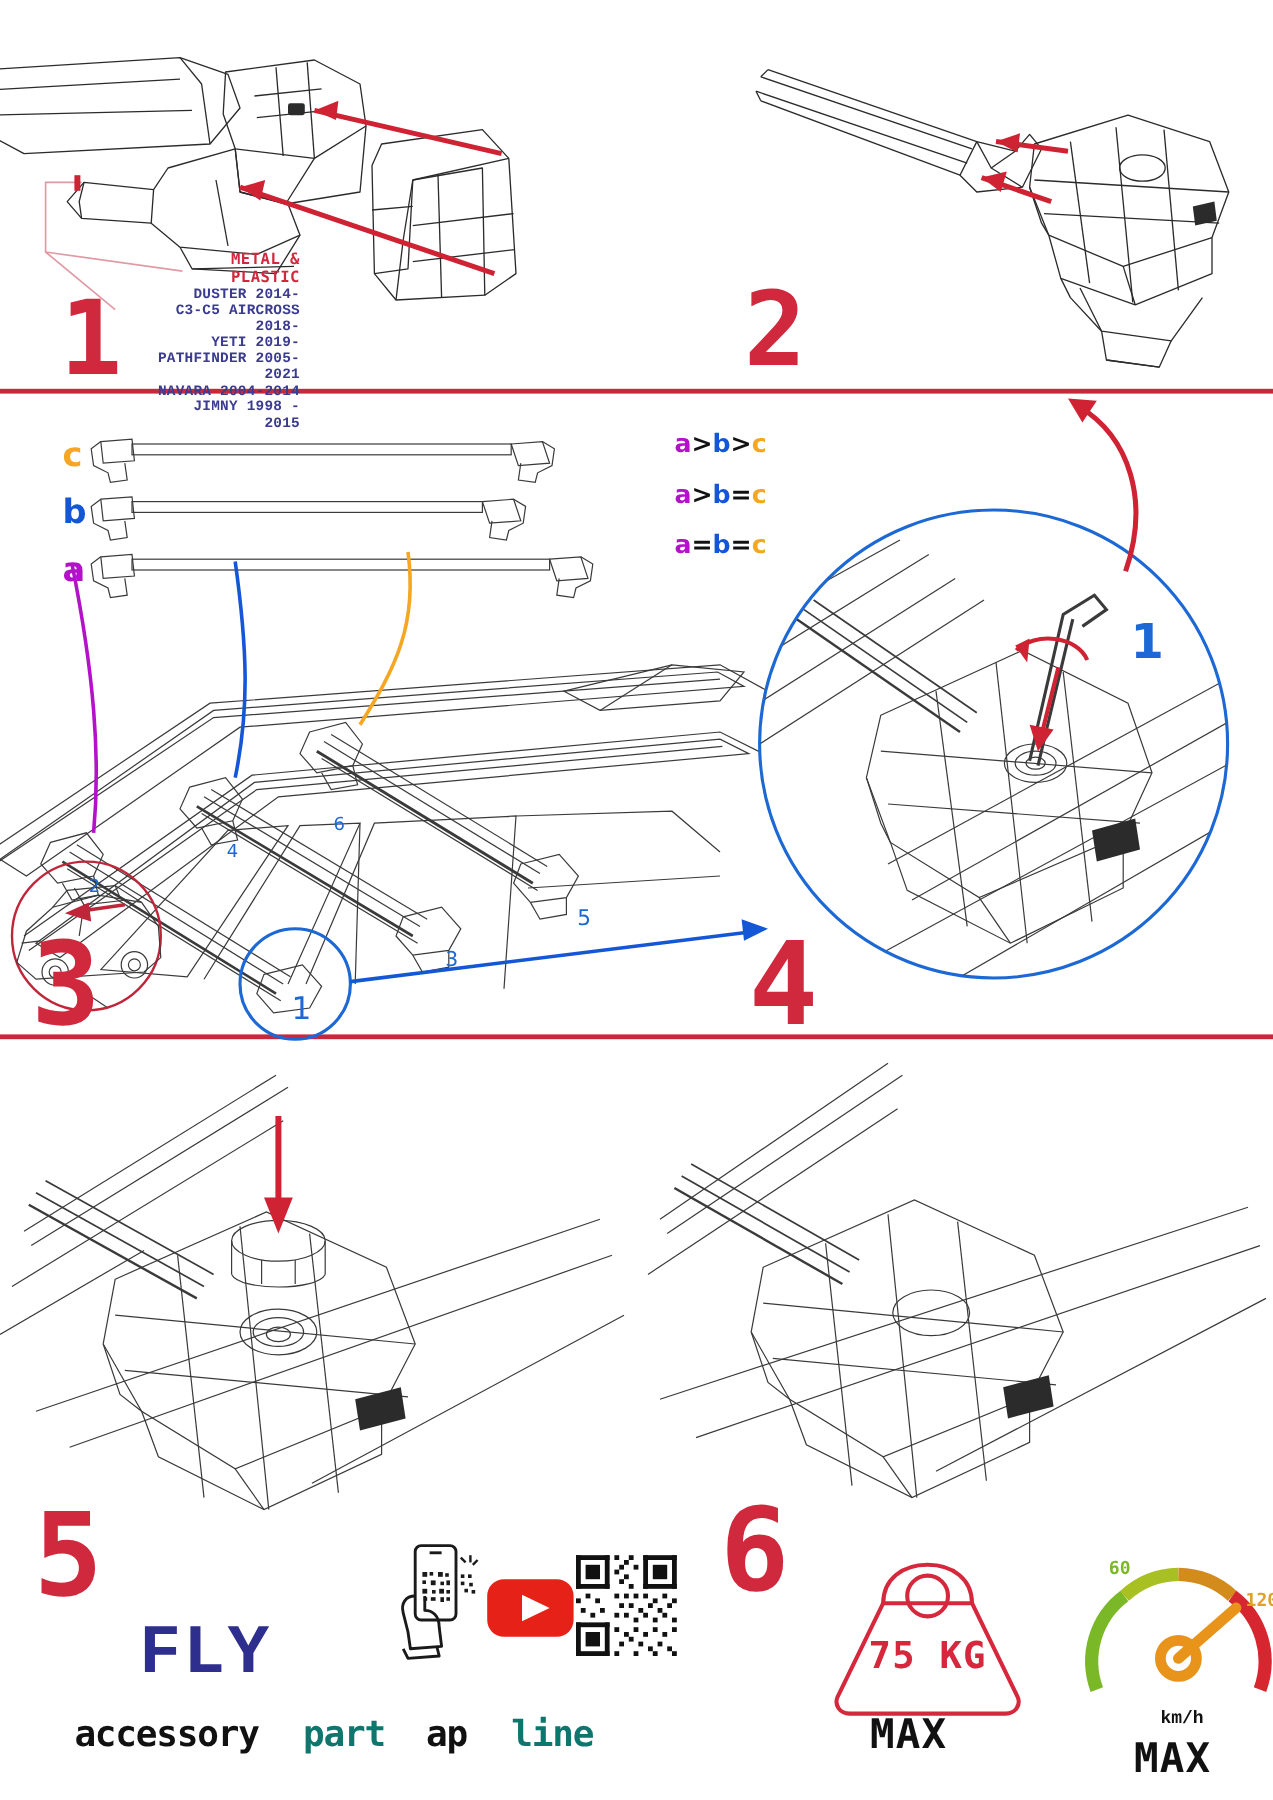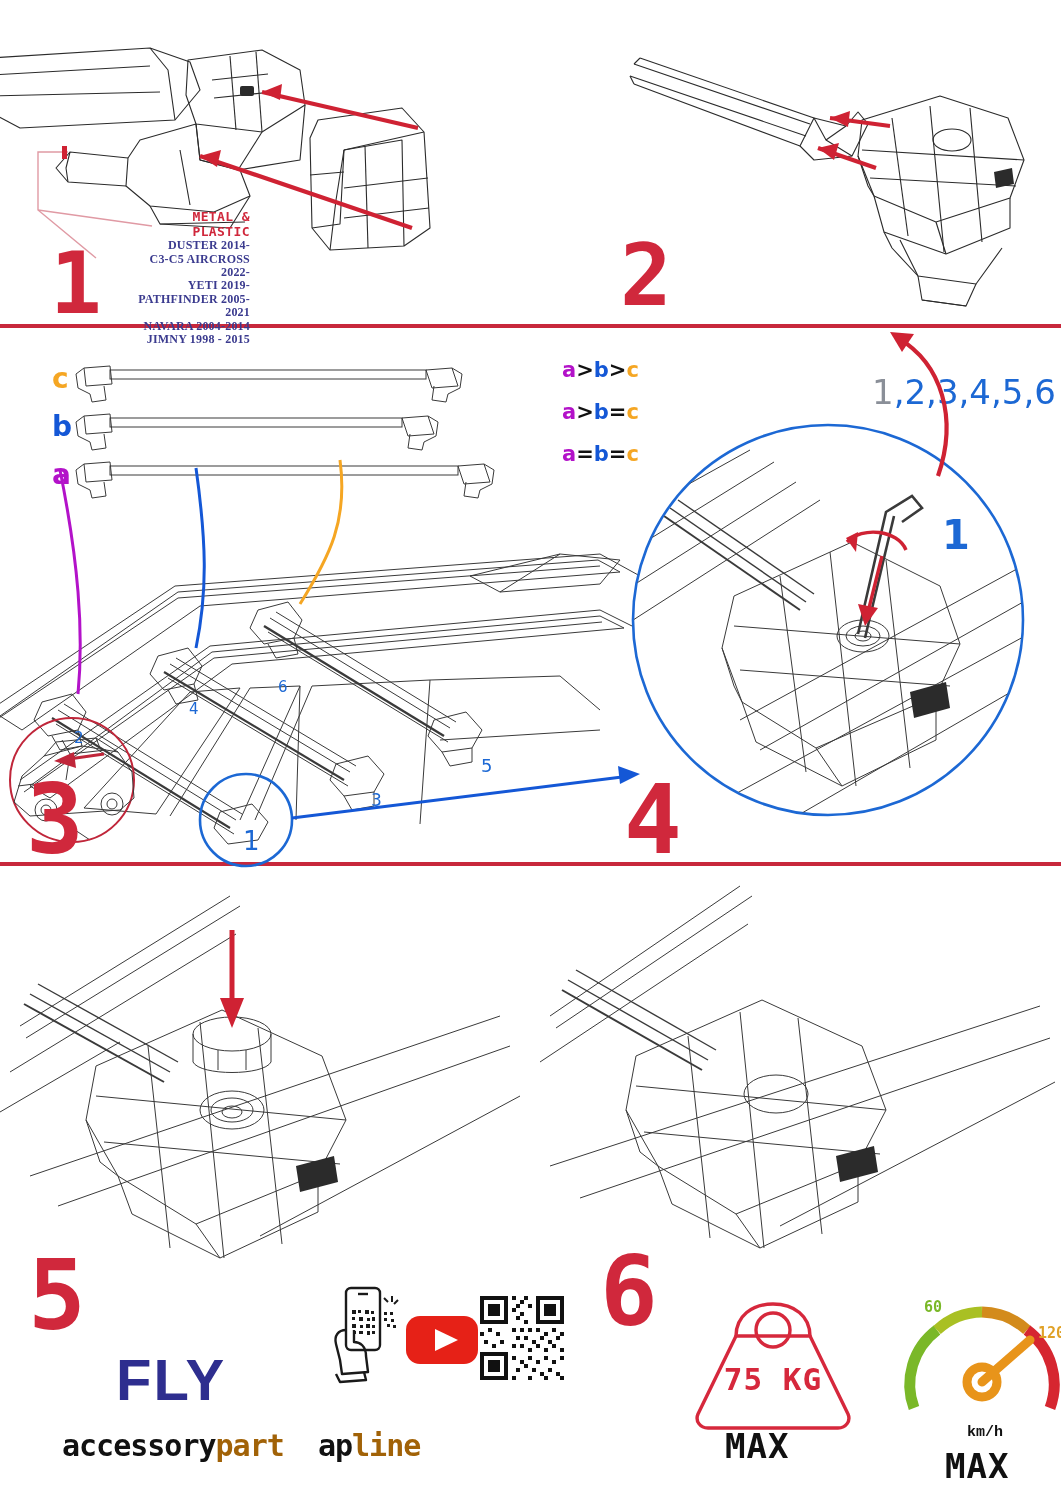--- a/index.html
+++ b/index.html
@@ -16,21 +16,21 @@
   .stepnum{position:absolute;font-family:"DejaVu Sans Mono",monospace;font-weight:bold;
     color:#d0283c;line-height:1;letter-spacing:-2px;}
   .stepnum.big{font-size:86px;}
   .stepnum.huge{font-size:96px;}
 
   svg{display:block;overflow:visible;}
 
   
   .vehblock{position:absolute;text-align:right;line-height:1.12;}
   .veh-title{font-family:"DejaVu Sans Mono",monospace;font-weight:bold;font-size:13px;color:#d0283c;letter-spacing:.4px;}
-  .veh-item{font-family:Liberation Serif, serif;font-weight:bold;font-size:12px;color:#3b3b8f;letter-spacing:.2px;}
+  .veh-item{font-family:Liberation Mono, monospace;font-weight:bold;font-size:12px;color:#3b3b8f;letter-spacing:.2px;}
 
   
   .formulas{position:absolute;}
   .formula{font-family:"DejaVu Sans",sans-serif;font-weight:bold;font-size:21px;margin-bottom:18px;letter-spacing:0px;white-space:nowrap;}
   .ca{color:#b312c9;}
   .cb{color:#1457d6;}
   .cc{color:#f5a623;}
   .cop{color:#111;}
 
   
@@ -38,25 +38,25 @@
 
   
   .seqhead{position:absolute;font-family:"DejaVu Sans",sans-serif;font-size:34px;font-weight:500;white-space:nowrap;}
   .seq-gray{color:#8a8f98;}
   .seq-blue{color:#1c68d4;}
 
   
   .callout{position:absolute;font-family:"DejaVu Sans",sans-serif;color:#1c68d4;font-weight:500;}
 
   
-  .fly{position:absolute;font-family:Liberation Sans, sans-serif;font-weight:bold;font-size:58px;
+  .fly{position:absolute;font-family:Liberation Mono, monospace;font-weight:bold;font-size:58px;
        color:#2e2e8f;letter-spacing:2px;}
   .brandline{position:absolute;font-family:"DejaVu Sans Mono",monospace;font-weight:bold;font-size:30px;
        letter-spacing:-1px;white-space:nowrap;}
-  .bk{color:#111;} .rd{color:#a16207;}
+  .bk{color:#111;} .rd{color:#0f766e;margin-left:37px;}
 
   .maxlabel{position:absolute;font-family:"DejaVu Sans Mono",monospace;font-weight:bold;font-size:34px;color:#111;letter-spacing:1px;}
   .kmh{position:absolute;font-family:"DejaVu Sans Mono",monospace;font-weight:bold;font-size:15px;color:#111;}
   .kgtext{font-family:"DejaVu Sans Mono",monospace;font-weight:bold;font-size:31px;fill:#d6283c;letter-spacing:1px;}
   .gaugenum{font-family:"DejaVu Sans Mono",monospace;font-weight:bold;font-size:15px;}
 </style>
 </head>
 <body>
 
 <div class="page">
@@ -112,21 +112,21 @@
       <g stroke="#e09aa4" stroke-width="1.4" fill="none">
         <path d="M68 152 L38 152 L38 210 L96 258"></path>
         <path d="M38 210 L152 226"></path>
       </g>
       <rect x="62" y="146" width="5" height="13" fill="#cf2233"></rect>
     </svg>
 
     <div class="vehblock" style="left:130px;top:210px;width:120px;">
       <div class="veh-title">METAL &amp; PLASTIC</div>
       <div class="veh-item">DUSTER 2014-</div>
-      <div class="veh-item">C3-C5 AIRCROSS 2022-</div>
+      <div class="veh-item">C3-C5 AIRCROSS 2018-</div>
       <div class="veh-item">YETI 2019-</div>
       <div class="veh-item">PATHFINDER 2005-2021</div>
       <div class="veh-item">NAVARA 2004-2014</div>
       <div class="veh-item">JIMNY 1998 - 2015</div>
     </div>
 
     <div class="stepnum big" style="left:50px;top:240px;">1</div>
   </div>
 
   <div class="panel" style="left:600px;top:0;width:461px;height:320px;">
@@ -320,23 +320,20 @@
     <div class="callout" style="left:371px;top:460px;font-size:17px;">3</div>
     <div class="callout" style="left:189px;top:370px;font-size:15px;">4</div>
     <div class="callout" style="left:481px;top:425px;font-size:18px;">5</div>
     <div class="callout" style="left:278px;top:348px;font-size:15px;">6</div>
 
     <div class="stepnum huge" style="left:26px;top:442px;">3</div>
   </div>
 
   <div class="panel" style="left:610px;top:330px;width:451px;height:530px;">
 
-    <div class="seqhead" style="left:262px;top:42px;">
-      <span class="seq-gray">1</span><span class="seq-blue">,2,3,4,5,6</span>
-    </div>
 
     <svg width="451" height="430" viewBox="0 0 451 430" style="position:absolute;left:0;top:60px;">
 
       <circle cx="218" cy="230" r="195" fill="#fff" stroke="#1c68d4" stroke-width="2.6"></circle>
 
       <defs>
         <clipPath id="clip4">
             <circle cx="218" cy="230" r="194"></circle>
           </clipPath>
       </defs>

